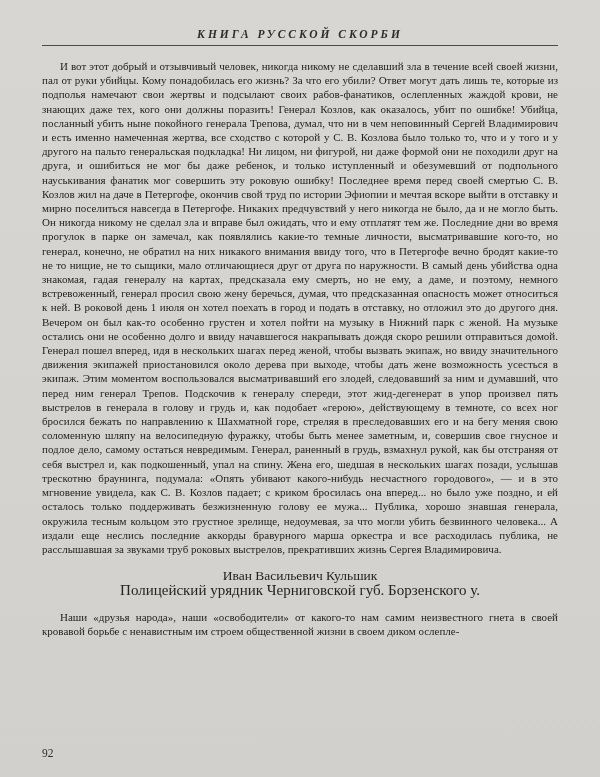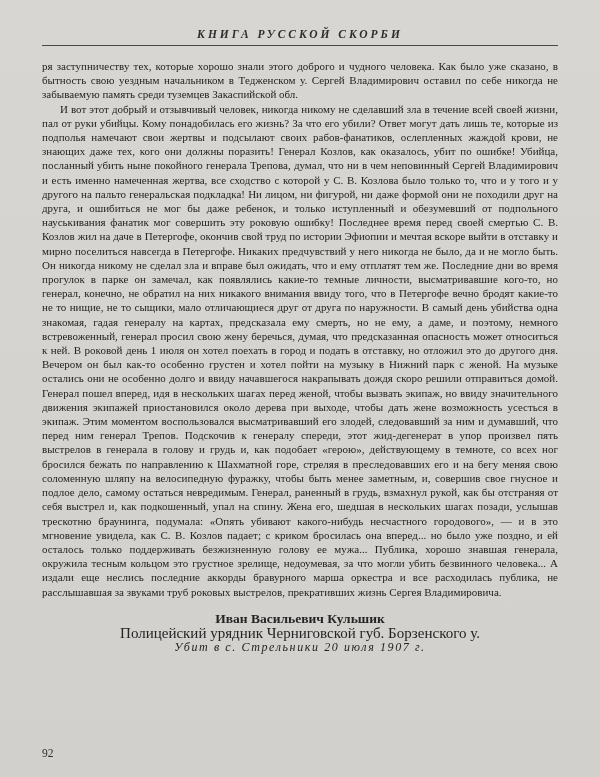--- a/index.html
+++ b/index.html
@@ -35,21 +35,21 @@
     font-size: 11px;
     line-height: 14.2px;
     text-align: justify;
   }
   .body-text p { margin: 0; }
   .para-cont { text-indent: 0; }
   .para-indent { text-indent: 18px; }
   .section { text-align: center; margin-top: 13px; }
   .section-title {
     font-size: 13.5px;
-    font-weight: bold;
+    font-weight: normal;
     margin: 0 0 3px 0;
   }
   .section-subtitle {
     font-size: 15px;
     margin: 0 0 3px 0;
   }
   .section-killed {
     font-size: 12px;
     font-style: italic;
     letter-spacing: 1.6px;
@@ -67,28 +67,27 @@
 </head>
 <body>
 
 <div class="page">
 
   <div class="running-head">КНИГА РУССКОЙ СКОРБИ</div>
   <hr class="head-rule">
 
   <div class="body-text">
 
-    <p class="para-cont">ря заступничеству тех, которые хорошо знали этого доброго и чудного человека. Как было уже сказано, в бытность свою уездным начальником в Тедженском у. Сергей Владимирович оставил по себе никогда не забываемую память среди туземцев Закаспийской обл.</p>
 
     <p class="para-indent">И вот этот добрый и отзывчивый человек, никогда никому не сделавший зла в течение всей своей жизни, пал от руки убийцы. Кому понадобилась его жизнь? За что его убили? Ответ могут дать лишь те, которые из подполья намечают свои жертвы и подсылают своих рабов-фанатиков, ослепленных жаждой крови, не знающих даже тех, кого они должны поразить! Генерал Козлов, как оказалось, убит по ошибке! Убийца, посланный убить ныне покойного генерала Трепова, думал, что ни в чем неповинный Сергей Владимирович и есть именно намеченная жертва, все сходство с которой у С. В. Козлова было только то, что и у того и у другого на пальто генеральская подкладка! Ни лицом, ни фигурой, ни даже формой они не походили друг на друга, и ошибиться не мог бы даже ребенок, и только иступленный и обезумевший от подпольного науськивания фанатик мог совершить эту роковую ошибку! Последнее время перед своей смертью С. В. Козлов жил на даче в Петергофе, окончив свой труд по истории Эфиопии и мечтая вскоре выйти в отставку и мирно поселиться навсегда в Петергофе. Никаких предчувствий у него никогда не было, да и не могло быть. Он никогда никому не сделал зла и вправе был ожидать, что и ему отплатят тем же. Последние дни во время прогулок в парке он замечал, как появлялись какие-то темные личности, высматривавшие кого-то, но генерал, конечно, не обратил на них никакого внимания ввиду того, что в Петергофе вечно бродят какие-то не то нищие, не то сыщики, мало отличающиеся друг от друга по наружности. В самый день убийства одна знакомая, гадая генералу на картах, предсказала ему смерть, но не ему, а даме, и поэтому, немного встревоженный, генерал просил свою жену беречься, думая, что предсказанная опасность может относиться к ней. В роковой день 1 июля он хотел поехать в город и подать в отставку, но отложил это до другого дня. Вечером он был как-то особенно грустен и хотел пойти на музыку в Нижний парк с женой. На музыке остались они не особенно долго и ввиду начавшегося накрапывать дождя скоро решили отправиться домой. Генерал пошел вперед, идя в нескольких шагах перед женой, чтобы вызвать экипаж, но ввиду значительного движения экипажей приостановился около дерева при выходе, чтобы дать жене возможность усесться в экипаж. Этим моментом воспользовался высматривавший его злодей, следовавший за ним и думавший, что перед ним генерал Трепов. Подскочив к генералу спереди, этот жид-дегенерат в упор произвел пять выстрелов в генерала в голову и грудь и, как подобает «герою», действующему в темноте, со всех ног бросился бежать по направлению к Шахматной горе, стреляя в преследовавших его и на бегу меняя свою соломенную шляпу на велосипедную фуражку, чтобы быть менее заметным, и, совершив свое гнусное и подлое дело, самому остаться невредимым. Генерал, раненный в грудь, взмахнул рукой, как бы отстраняя от себя выстрел и, как подкошенный, упал на спину. Жена его, шедшая в нескольких шагах позади, услышав трескотню браунинга, подумала: «Опять убивают какого-нибудь несчастного городового», — и в это мгновение увидела, как С. В. Козлов падает; с криком бросилась она вперед... но было уже поздно, и ей осталось только поддерживать безжизненную голову ее мужа... Публика, хорошо знавшая генерала, окружила тесным кольцом это грустное зрелище, недоумевая, за что могли убить безвинного человека... А издали еще неслись последние аккорды бравурного марша оркестра и все расходилась публика, не расслышавшая за звуками труб роковых выстрелов, прекративших жизнь Сергея Владимировича.</p>
 
     <div class="section">
       <p class="section-title">Иван Васильевич Кульшик</p>
       <p class="section-subtitle">Полицейский урядник Черниговской губ. Борзенского у.</p>
-      <p class="section-killed">Убит в с. Стрельники 20 июля 1907 г.</p>
     </div>
 
+    <p class="para-indent closing-para">Наши «друзья народа», наши «освободители» от какого-то нам самим неизвестного гнета в своей кровавой борьбе с ненавистным им строем общественной жизни в своем диком ослепле-</p>
 
   </div>
 
   <div class="page-number">92</div>
 
 </div>
 
 </body></html>

